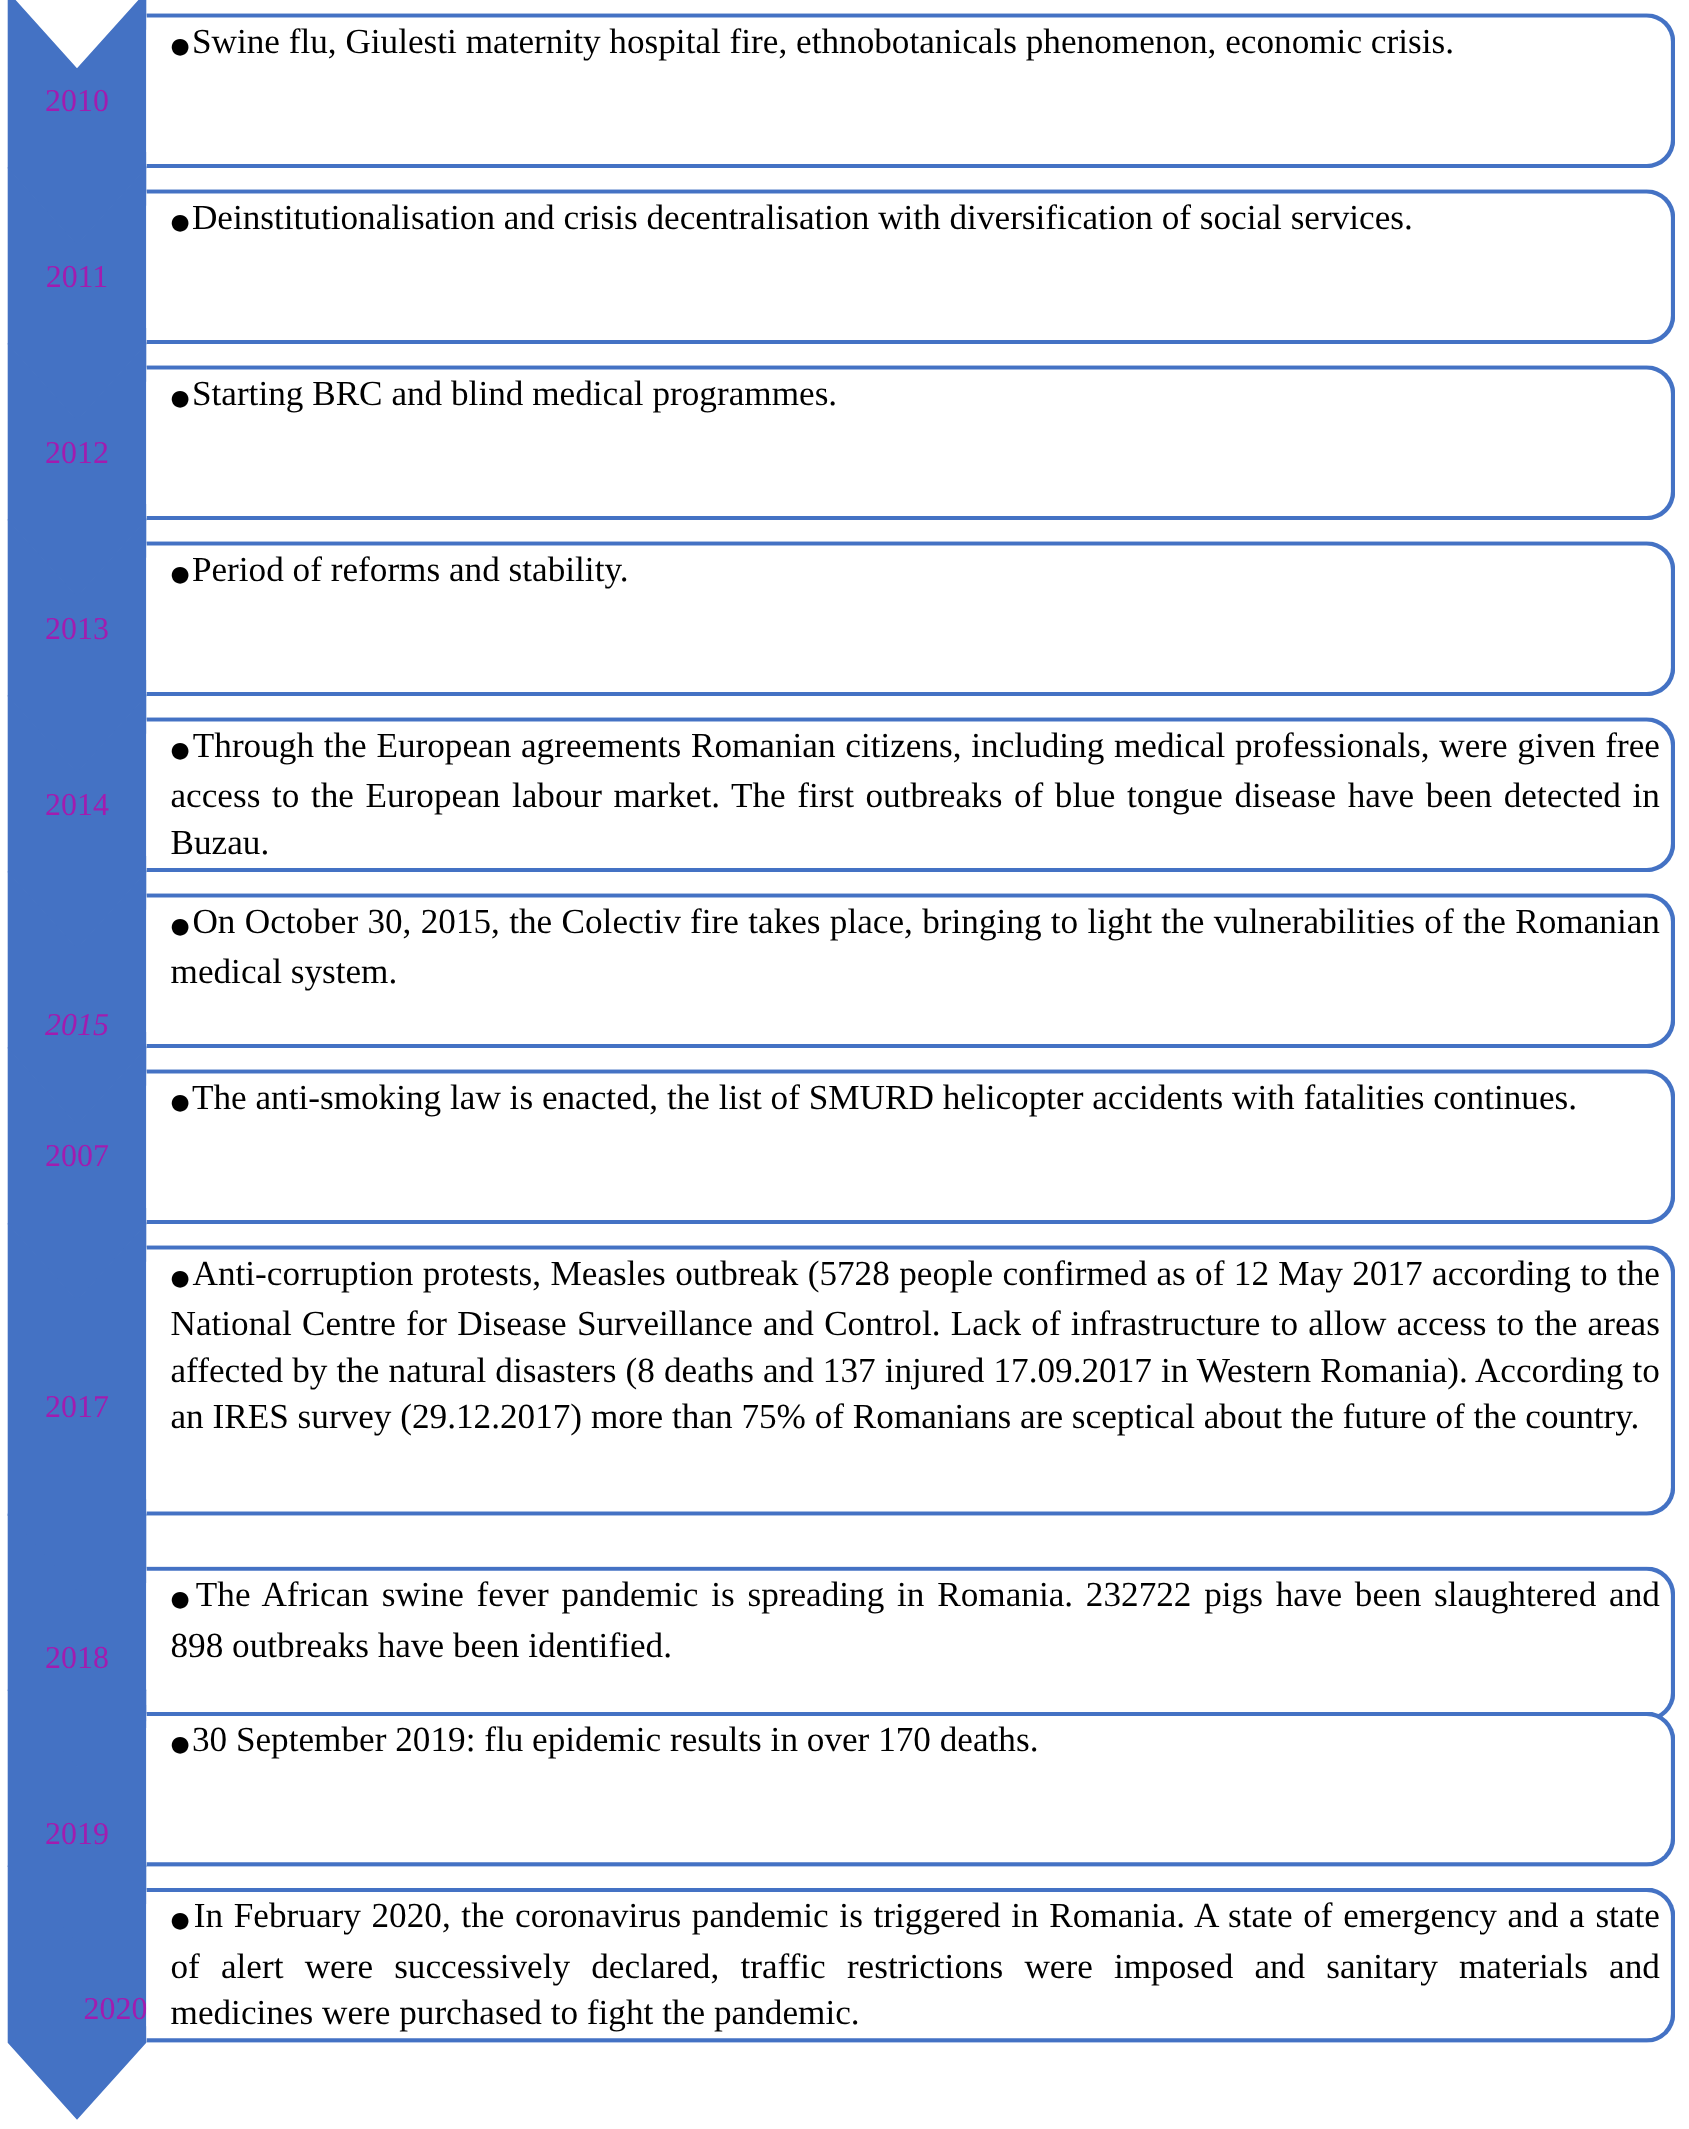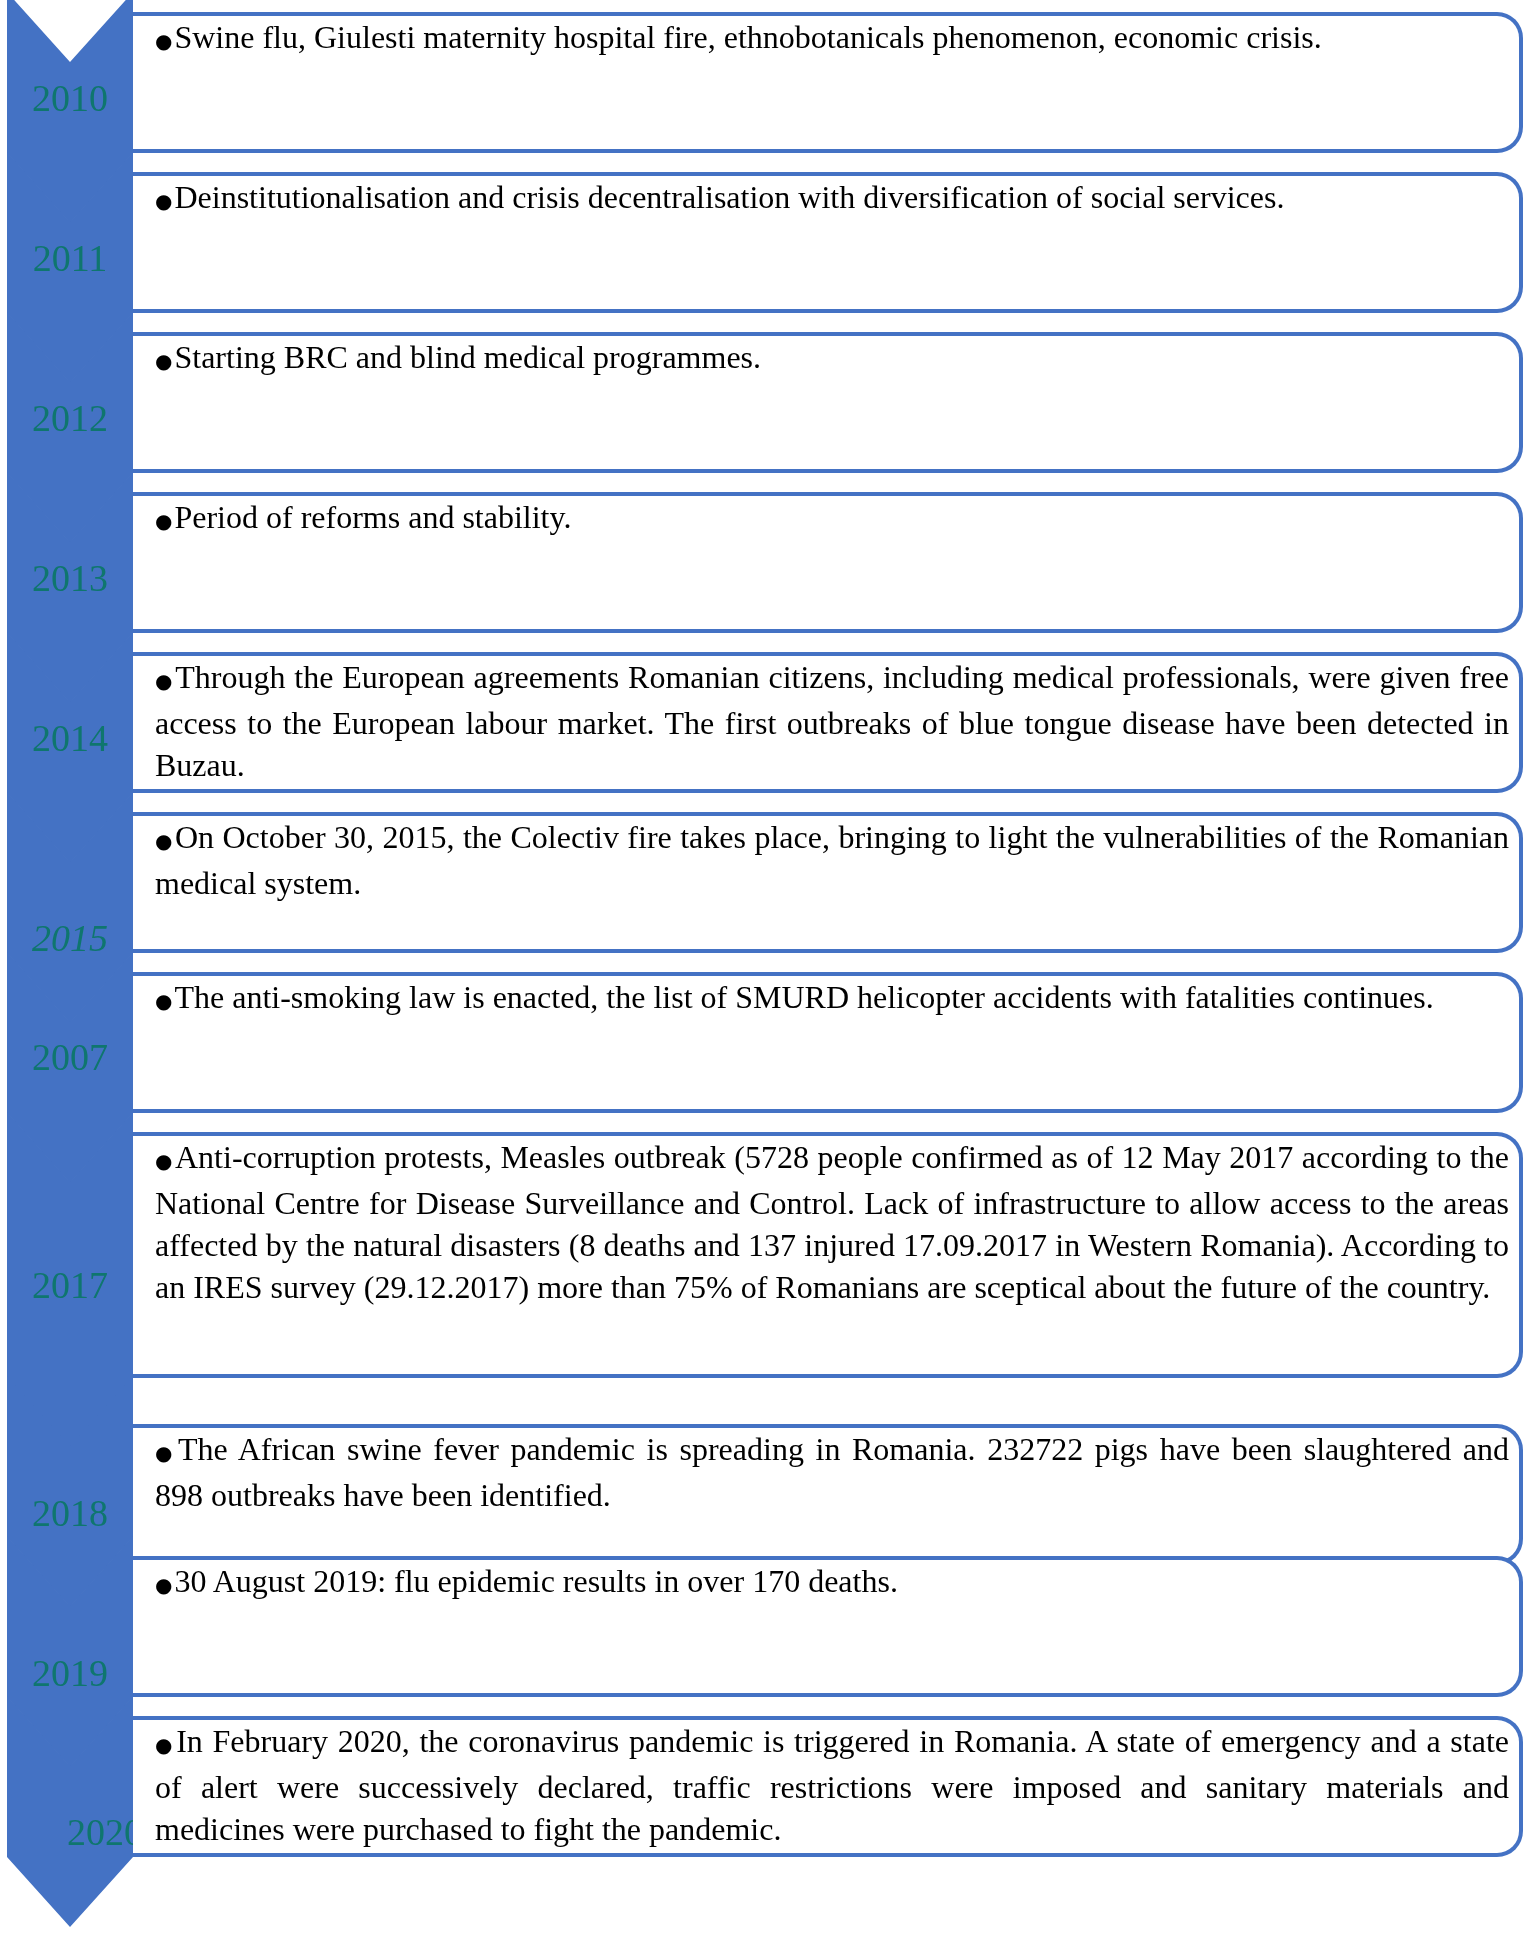--- a/index.html
+++ b/index.html
@@ -1,21 +1,21 @@
 <!DOCTYPE html>
 <html><head>
 <meta charset="utf-8">
 <style>
   html, body { margin:0; padding:0; background:#ffffff; }
   body { width:1535px; height:1935px; position:relative; overflow:hidden;
          font-family:"DejaVu Serif","Liberation Serif",serif; }
   .chev { position:absolute; left:0; width:140px; }
   .chev svg { position:absolute; left:0; top:0; overflow:visible; }
-  .year { position:absolute; left:7px; width:126px; text-align:center; color:#0f766e;
-          font-family:"Liberation Serif","DejaVu Serif",serif; font-size:38px; }
+  .year { position:absolute; left:7px; width:126px; text-align:center; color:#a21caf;
+          font-family:"Liberation Serif","DejaVu Serif",serif; font-size:29px; }
   .box { position:absolute; left:133px; right:12px; border:4px solid #4472c4;
          border-left:none; border-radius:0 26px 26px 0; background:#fff; box-sizing:border-box;
          display:flex; }
   .box .txt { color:#000; font-family:"Liberation Serif","DejaVu Serif",serif;
               font-size:32px; line-height:42px; padding:0 10px 0 22px; text-align:justify;
               position:relative; width:100%; box-sizing:border-box; }
   .box .txt.short { text-align:left; }
   .bullet { font-family:"DejaVu Sans",sans-serif; font-size:20px; vertical-align:middle; margin-right:2px; }
 </style>
 </head>
@@ -103,21 +103,21 @@
     <div class="box" style="top: 1396px; height: 141px; margin-top: 28px;">
       <div class="txt"><span class="bullet">●</span><span>The African swine fever pandemic is spreading in Romania. 232722 pigs have been slaughtered and 898 outbreaks have been identified.</span></div>
     </div>
     <div class="chev" style="top: 1536px;">
       <svg width="140" height="231">
     <polygon fill="#4472c4" points="7,0 70,70 133,0 133,161 70,231 7,161"></polygon>
       </svg>
     </div>
     <div class="year" style="top: 1651px;">2019</div>
     <div class="box" style="top: 1556px; height: 141px;">
-      <div class="txt short"><span class="bullet">●</span><span>30 August 2019: flu epidemic results in over 170 deaths.</span></div>
+      <div class="txt short"><span class="bullet">●</span><span>30 September 2019: flu epidemic results in over 170 deaths.</span></div>
     </div>
     <div class="chev" style="top: 1696px;">
       <svg width="140" height="231">
     <polygon fill="#4472c4" points="7,0 70,70 133,0 133,161 70,231 7,161"></polygon>
       </svg>
     </div>
     <div class="year" style="top: 1810px; margin-left: 35px;">2020</div>
     <div class="box" style="top: 1716px; height: 141px;">
       <div class="txt"><span class="bullet">●</span><span>In February 2020, the coronavirus pandemic is triggered in Romania. A state of emergency and a state of alert were successively declared, traffic restrictions were imposed and sanitary materials and medicines were purchased to fight the pandemic.</span></div>
     </div>

